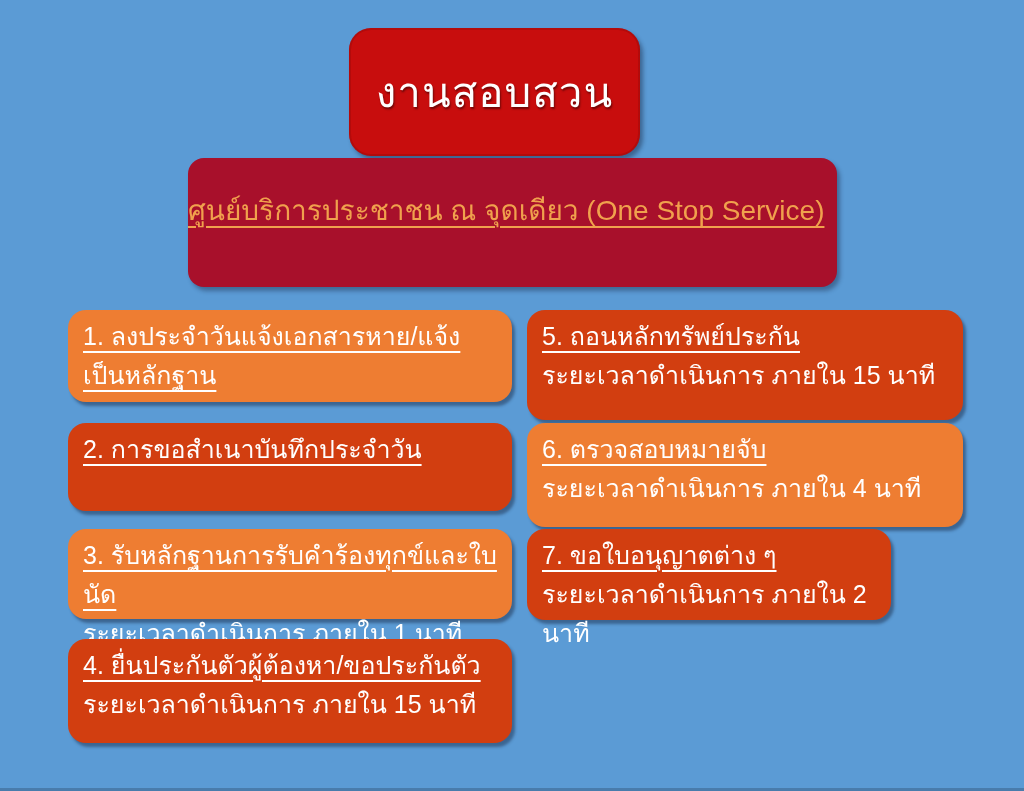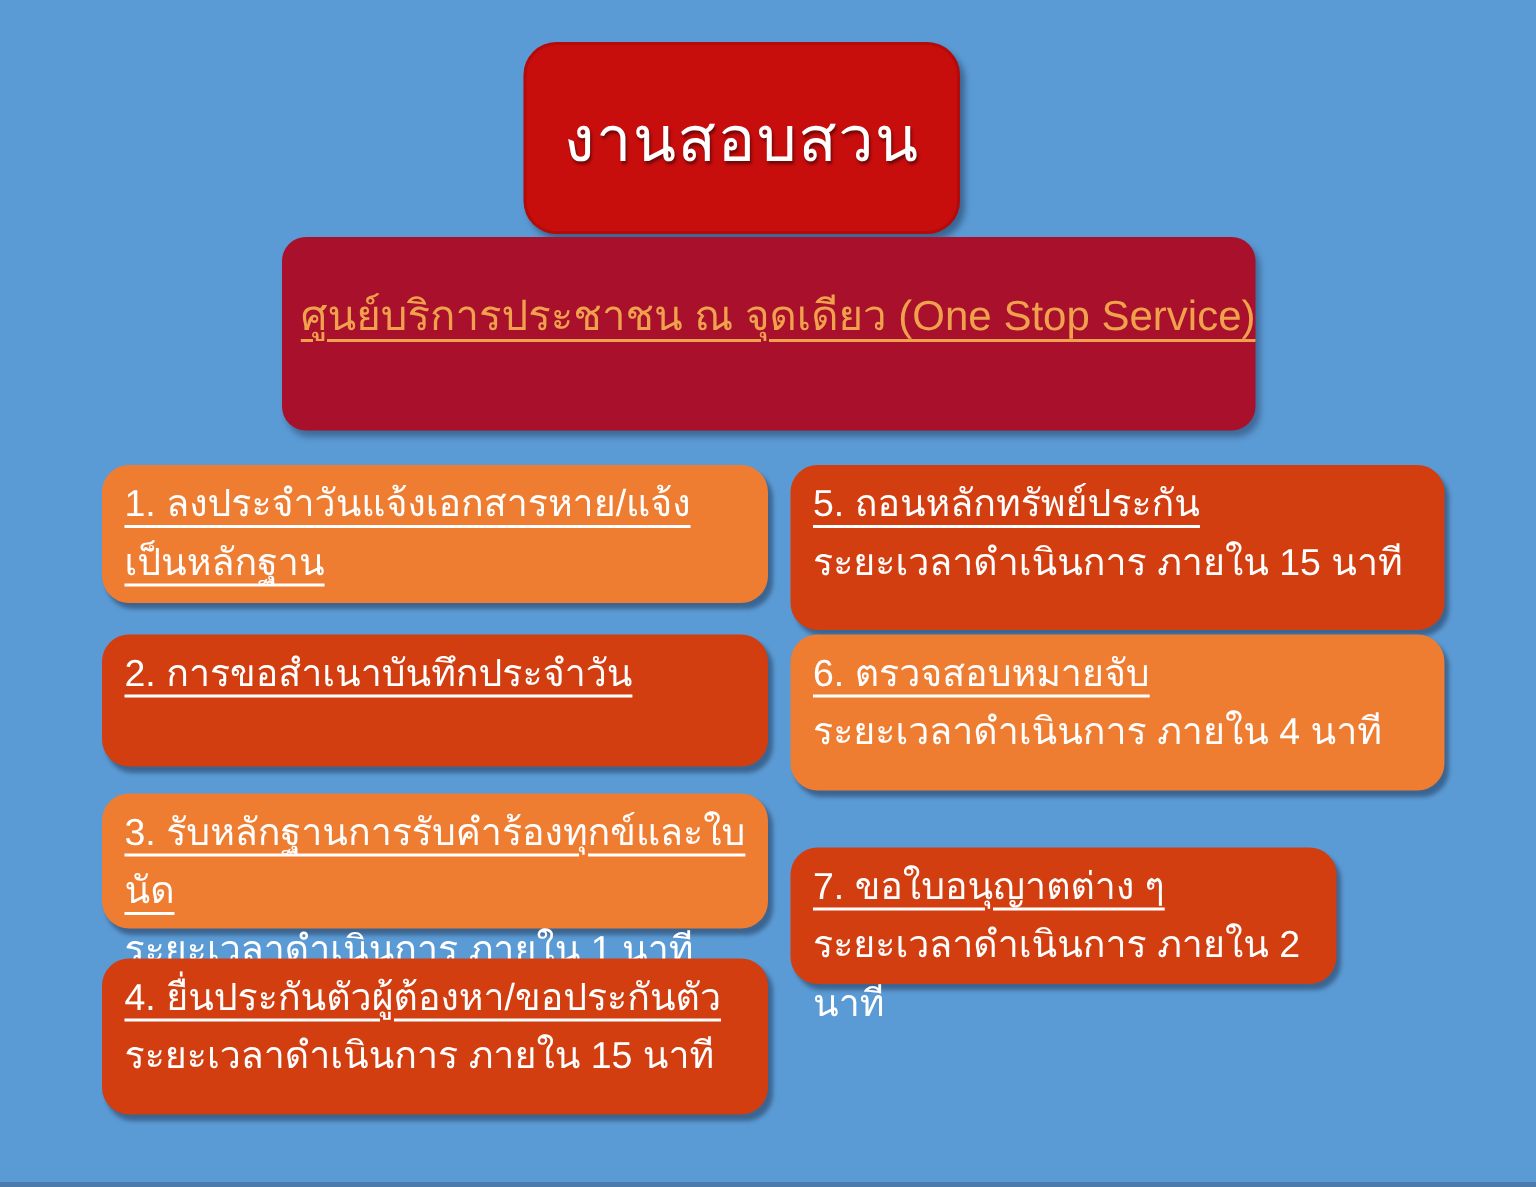--- a/index.html
+++ b/index.html
@@ -30,21 +30,21 @@
     text-shadow:1px 2px 2px rgba(0,0,0,0.45);
     white-space:nowrap;
   }
   
   .banner{
     position:absolute;
     left:188px;top:158px;width:649px;height:129px;
     background:#A8102B;
     border-radius:16px;
     box-shadow:3px 4px 4px rgba(22,36,62,0.40);
-    text-align:right;
+    text-align:left;
     box-sizing:border-box;
     padding-top:30px;
   }
   .banner .banner-text{
     color:#F0A14D;
     font-size:28px;
     text-decoration:underline;
     text-underline-offset:6px;
     text-decoration-thickness:2px;
     white-space:nowrap;
@@ -109,19 +109,19 @@
   <div class="card" style="left: 527px; top: 310px; width: 436px; height: 110px; background: rgb(210, 62, 16);">
     <div class="svc-title">5. ถอนหลักทรัพย์ประกัน</div>
     <div class="svc-duration">ระยะเวลาดำเนินการ ภายใน 15 นาที</div>
   </div>
 
   <div class="card" style="left: 527px; top: 423px; width: 436px; height: 104px; background: rgb(238, 125, 50);">
     <div class="svc-title">6. ตรวจสอบหมายจับ</div>
     <div class="svc-duration">ระยะเวลาดำเนินการ ภายใน 4 นาที</div>
   </div>
 
-  <div class="card" style="left: 527px; top: 529px; width: 364px; height: 91px; background: rgb(210, 62, 16); margin-top: 36px;">
+  <div class="card" style="left: 527px; top: 529px; width: 364px; height: 91px; background: rgb(210, 62, 16);">
     <div class="svc-title">7. ขอใบอนุญาตต่าง ๆ</div>
     <div class="svc-duration">ระยะเวลาดำเนินการ ภายใน 2 นาที</div>
   </div>
 
   <div class="bottom-edge"></div>
 </div>
 
 </body></html>

